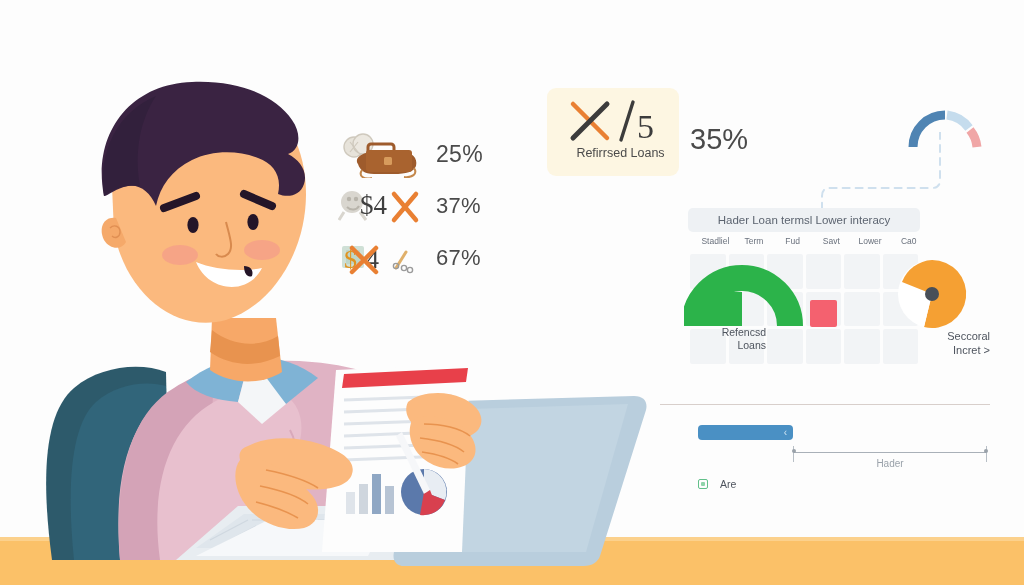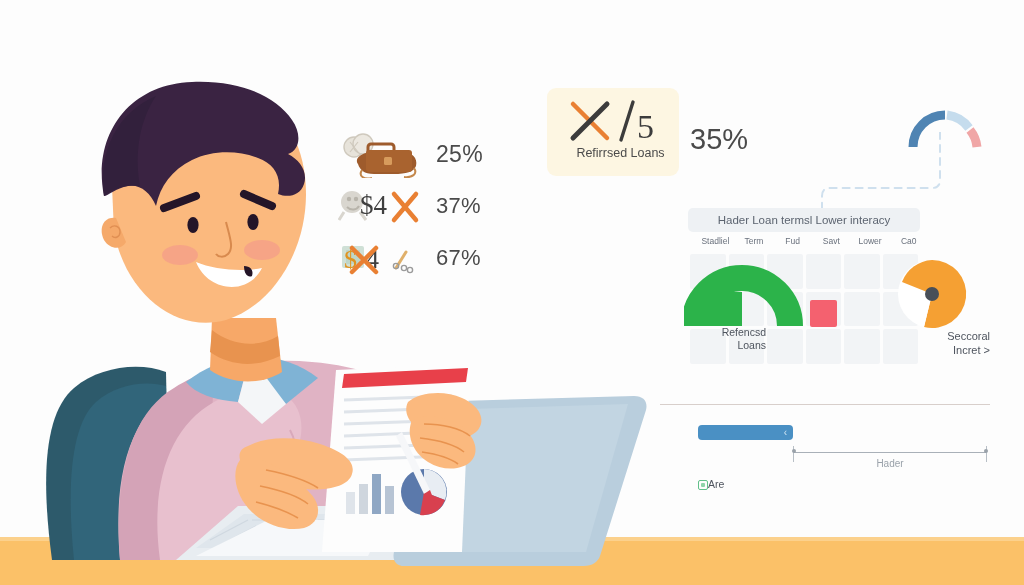--- a/index.html
+++ b/index.html
@@ -135,21 +135,21 @@
   .pill-glyph {
     position:absolute; right:6px; top:1px;
     font-size:10px; color:#cfe4f2; line-height:13px;
   }
   .pill-text {
     position:absolute; left:698px; top:444px; width:104px;
     font-size:10.5px; line-height:1.35; color:#4e545e;
   }
   .badge {
     position:absolute; left:698px; top:478px;
-    display:flex; align-items:flex-end; gap:0;
+    display:flex; align-items:center; gap:12px;
   }
   .badge-box {
     width:10px; height:10px;
     border:1.2px solid #62c08a; border-radius:2px;
     position:relative;
   }
   .badge-box:after {
     content:""; position:absolute; left:2px; top:2px;
     width:4px; height:4px; background:#8fd4aa; border-radius:1px;
   }

